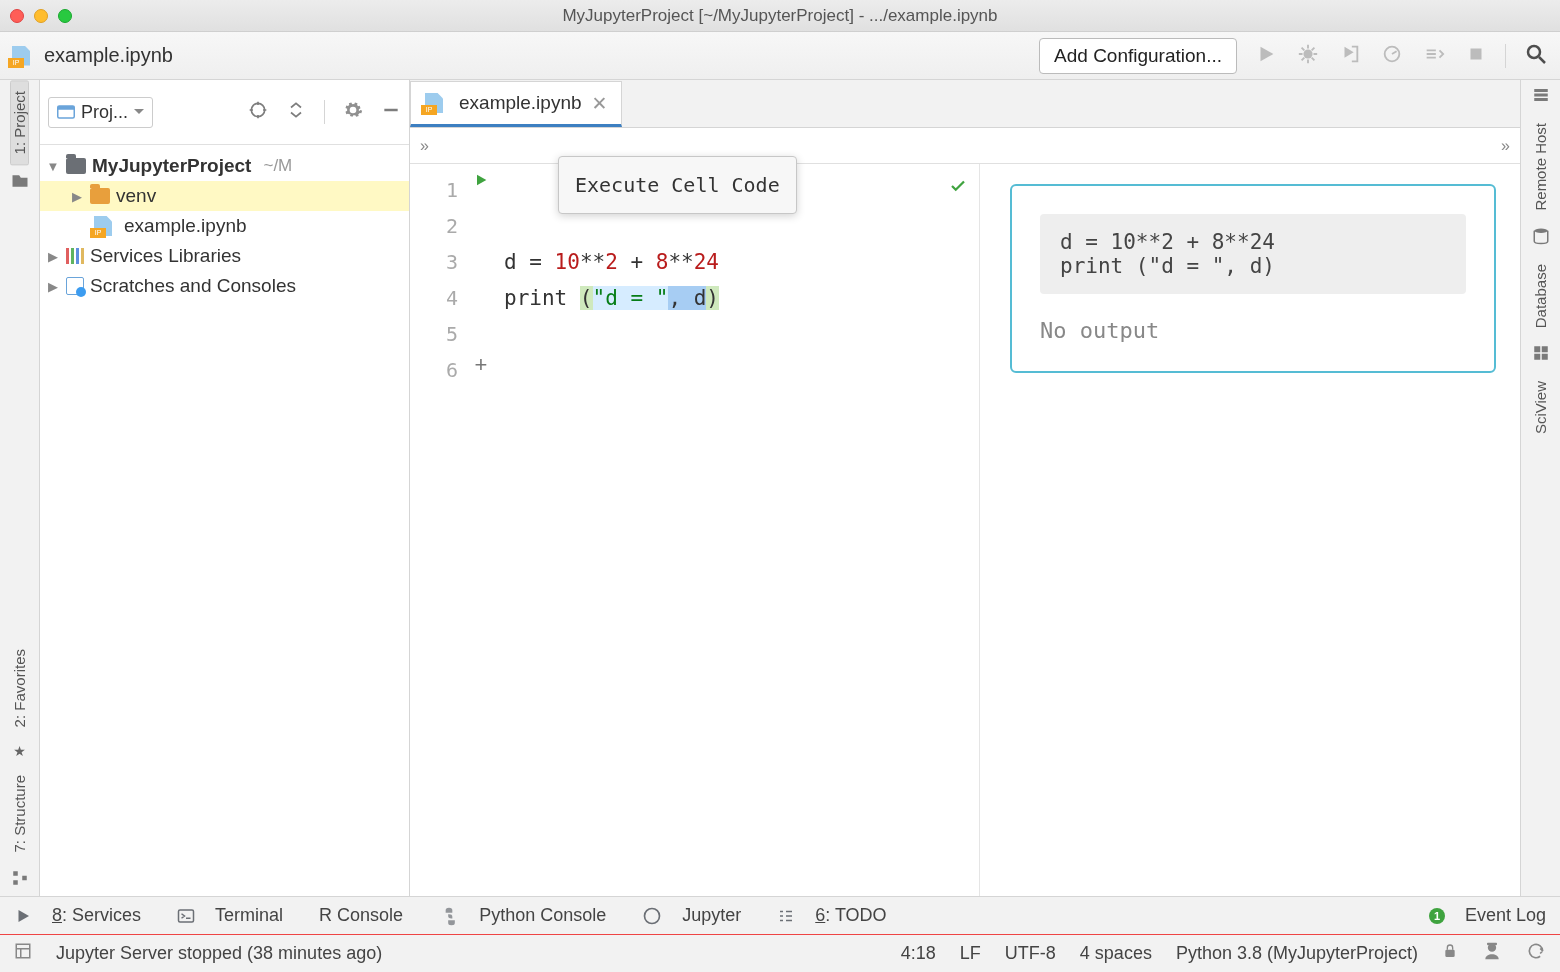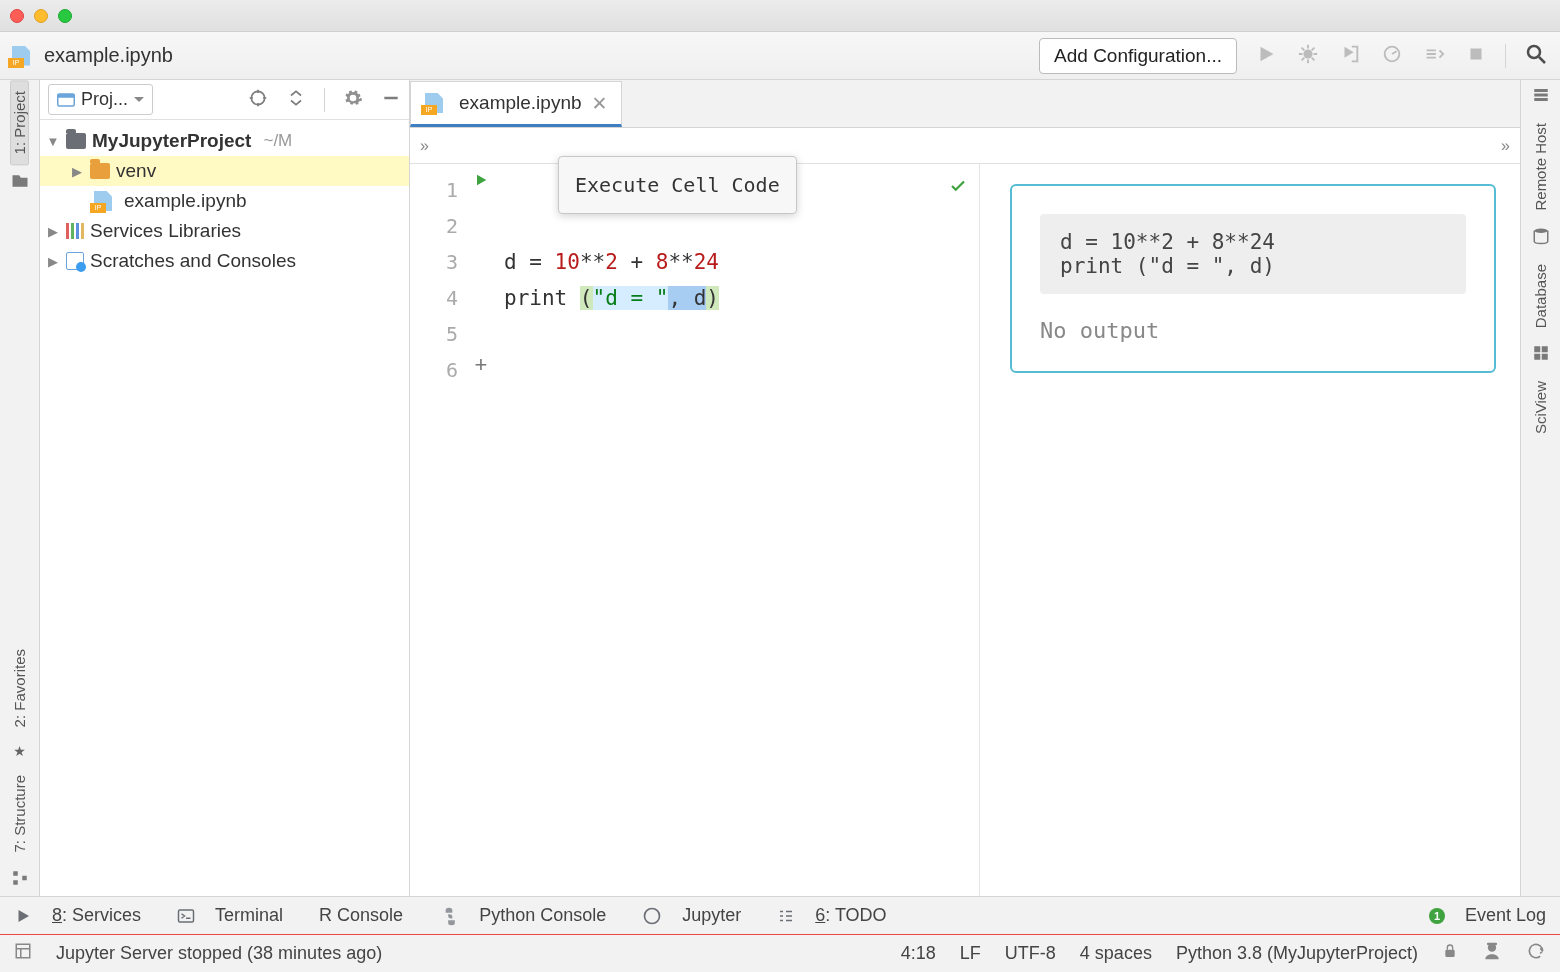--- a/index.html
+++ b/index.html
@@ -87,21 +87,21 @@
   .gutter-icon { margin:6px 0; color:#888; }
   .gutter-spacer { flex:1; }
   .star{color:#666;}
 
   
   .project-panel {
     width:370px; background:#fff; border-right:1px solid #d5d5d5;
     display:flex; flex-direction:column;
   }
   .project-header{
-    height:40px; border-bottom:1px solid #e0e0e0;
+    height:65px; border-bottom:1px solid #e0e0e0;
     display:flex; align-items:center; padding:0 8px; gap:10px;
   }
   .project-header .title-area{
     display:flex; align-items:center; gap:6px; font-size:18px;
     padding:4px 8px; border:1px solid #ccc; border-radius:3px;
   }
   .hdr-icons { display:flex; gap:18px; color:#7d7d7d; margin-left:auto;}
   .hdr-icons svg{width:20px;height:20px;}
   .vdiv{width:1px;height:24px;background:#d5d5d5;}
 
@@ -191,20 +191,21 @@
 </style>
 </head>
 <body>
 
 <div class="titlebar">
   <div class="traffic">
     <div class="dot red"></div>
     <div class="dot yellow"></div>
     <div class="dot green"></div>
   </div>
+  <div class="title">MyJupyterProject [~/MyJupyterProject] - .../example.ipynb</div>
 </div>
 
 <div class="topbar">
   <div class="topbar-left">
     <span class="ipynb-icon">
         <span class="ipynb-badge">IP</span>
       </span>
     <span>example.ipynb</span>
   </div>
   <div class="topbar-right">

